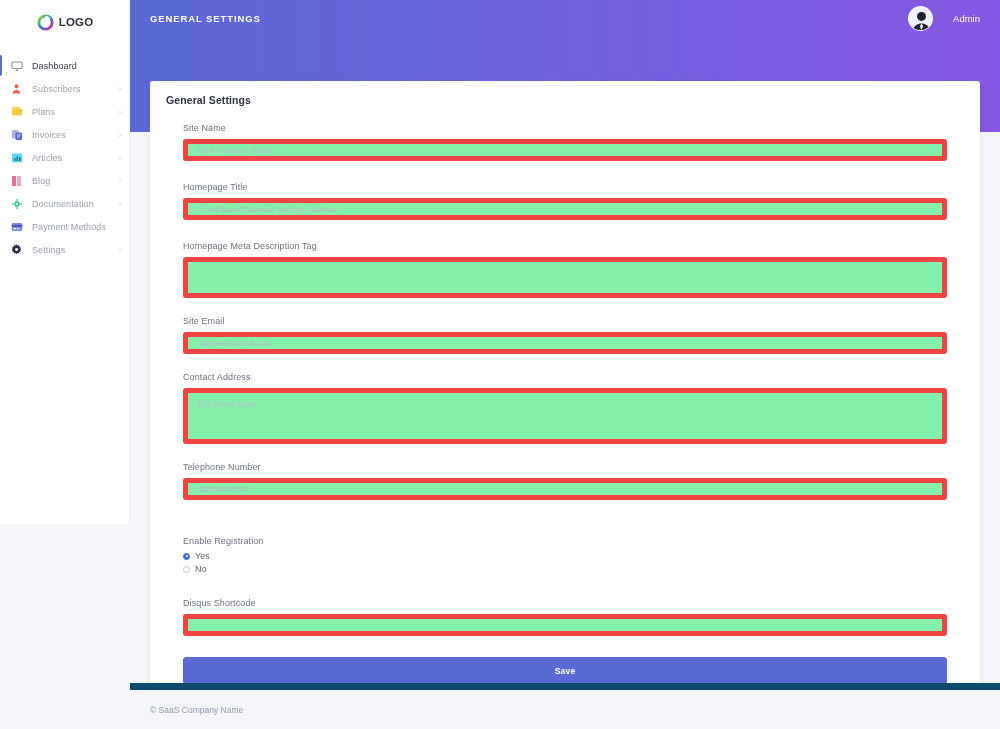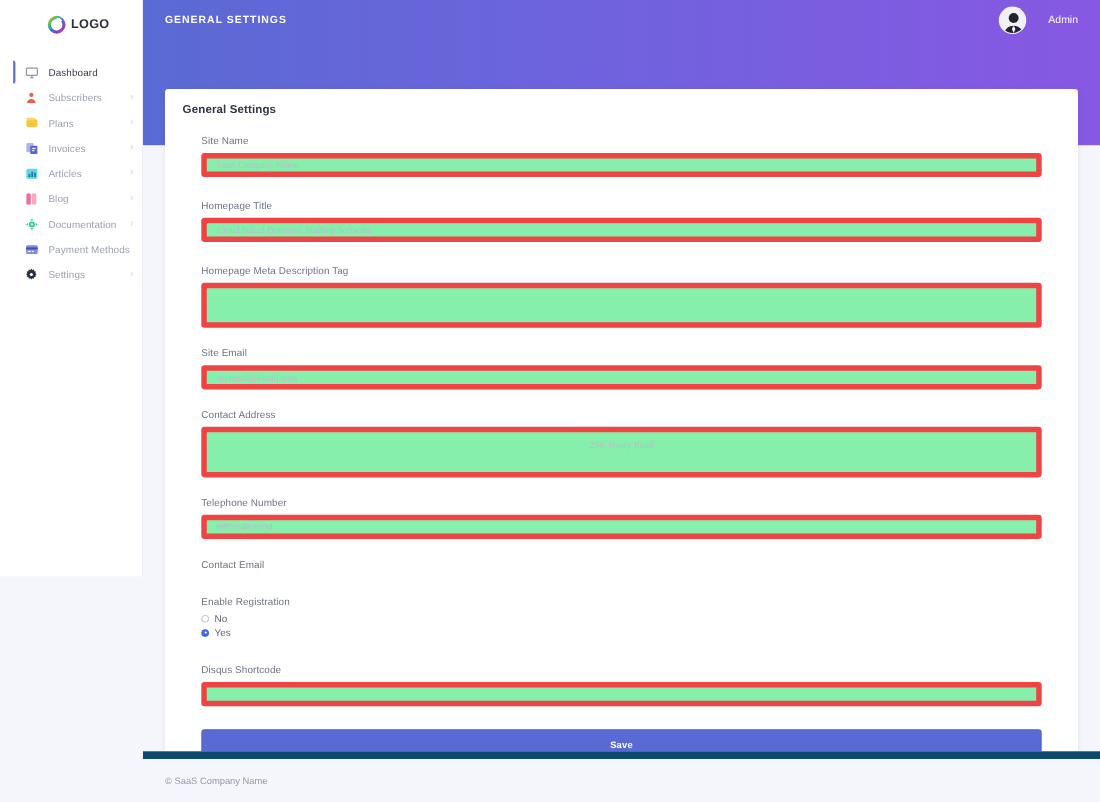--- a/index.html
+++ b/index.html
@@ -8,21 +8,21 @@
     font-family: "Liberation Sans", sans-serif;
     background: #f4f6fb;
     overflow: hidden;
   }
   .app { position: relative; width: 1000px; height: 729px; display: flex; }
 
   
   .sidebar {
     width: 130px; height: 524px; background: #ffffff;
     border-right: 1px solid #eceff5;
-    flex: 0 0 130px; position: relative; z-index: 5; padding-left: 12px;
+    flex: 0 0 130px; position: relative; z-index: 5;
   }
   .logo-area {
     height: 40px; display: flex; align-items: center; justify-content: center;
     gap: 4px; padding-top: 4px;
   }
   .logo-mark { width: 19px; height: 19px; display:block; }
   .logo-text {
     font-size: 11.5px; font-weight: 700; color: #2b2f3a; letter-spacing: .2px;
   }
   .nav { margin-top: 14px; }
@@ -313,48 +313,47 @@
 
         <div class="field">
           <label class="label">Site Email</label>
           <input class="input" type="text" placeholder="myemail@email.com" style="">
         </div>
 
         <div class="gap-sm"></div>
 
         <div class="field">
           <label class="label">Contact Address</label>
-          <textarea class="textarea" rows="3" style="height: 46px; text-align: center;" placeholder="234, Jersey Road"></textarea>
+          <textarea class="textarea" rows="3" style="height: 56px;" placeholder="234, Jersey Road"></textarea>
         </div>
 
         <div class="gap-sm"></div>
 
         <div class="field">
           <label class="label">Telephone Number</label>
           <input class="input" type="text" placeholder="080394858934" style="">
         </div>
 
         <div class="gap-sm"></div>
 
         <div class="field">
-          <label class="label">Contact Email</label>
         </div>
 
         <div class="gap-sm"></div>
 
         <div class="field">
           <label class="label" style="margin-bottom:5px">Enable Registration</label>
+          <div class="radio-row">
+            <span class="radio checked"></span>
+            <span class="radio-label">Yes</span>
+          </div>
           <div class="radio-row">
             <span class="radio"></span>
             <span class="radio-label">No</span>
           </div>
-          <div class="radio-row">
-            <span class="radio checked"></span>
-            <span class="radio-label">Yes</span>
-          </div>
         </div>
 
         <div class="gap"></div>
 
         <div class="field">
           <label class="label">Disqus Shortcode</label>
           <input class="input" type="text" placeholder="" style="">
         </div>
 
         <button class="save-btn">Save</button>

